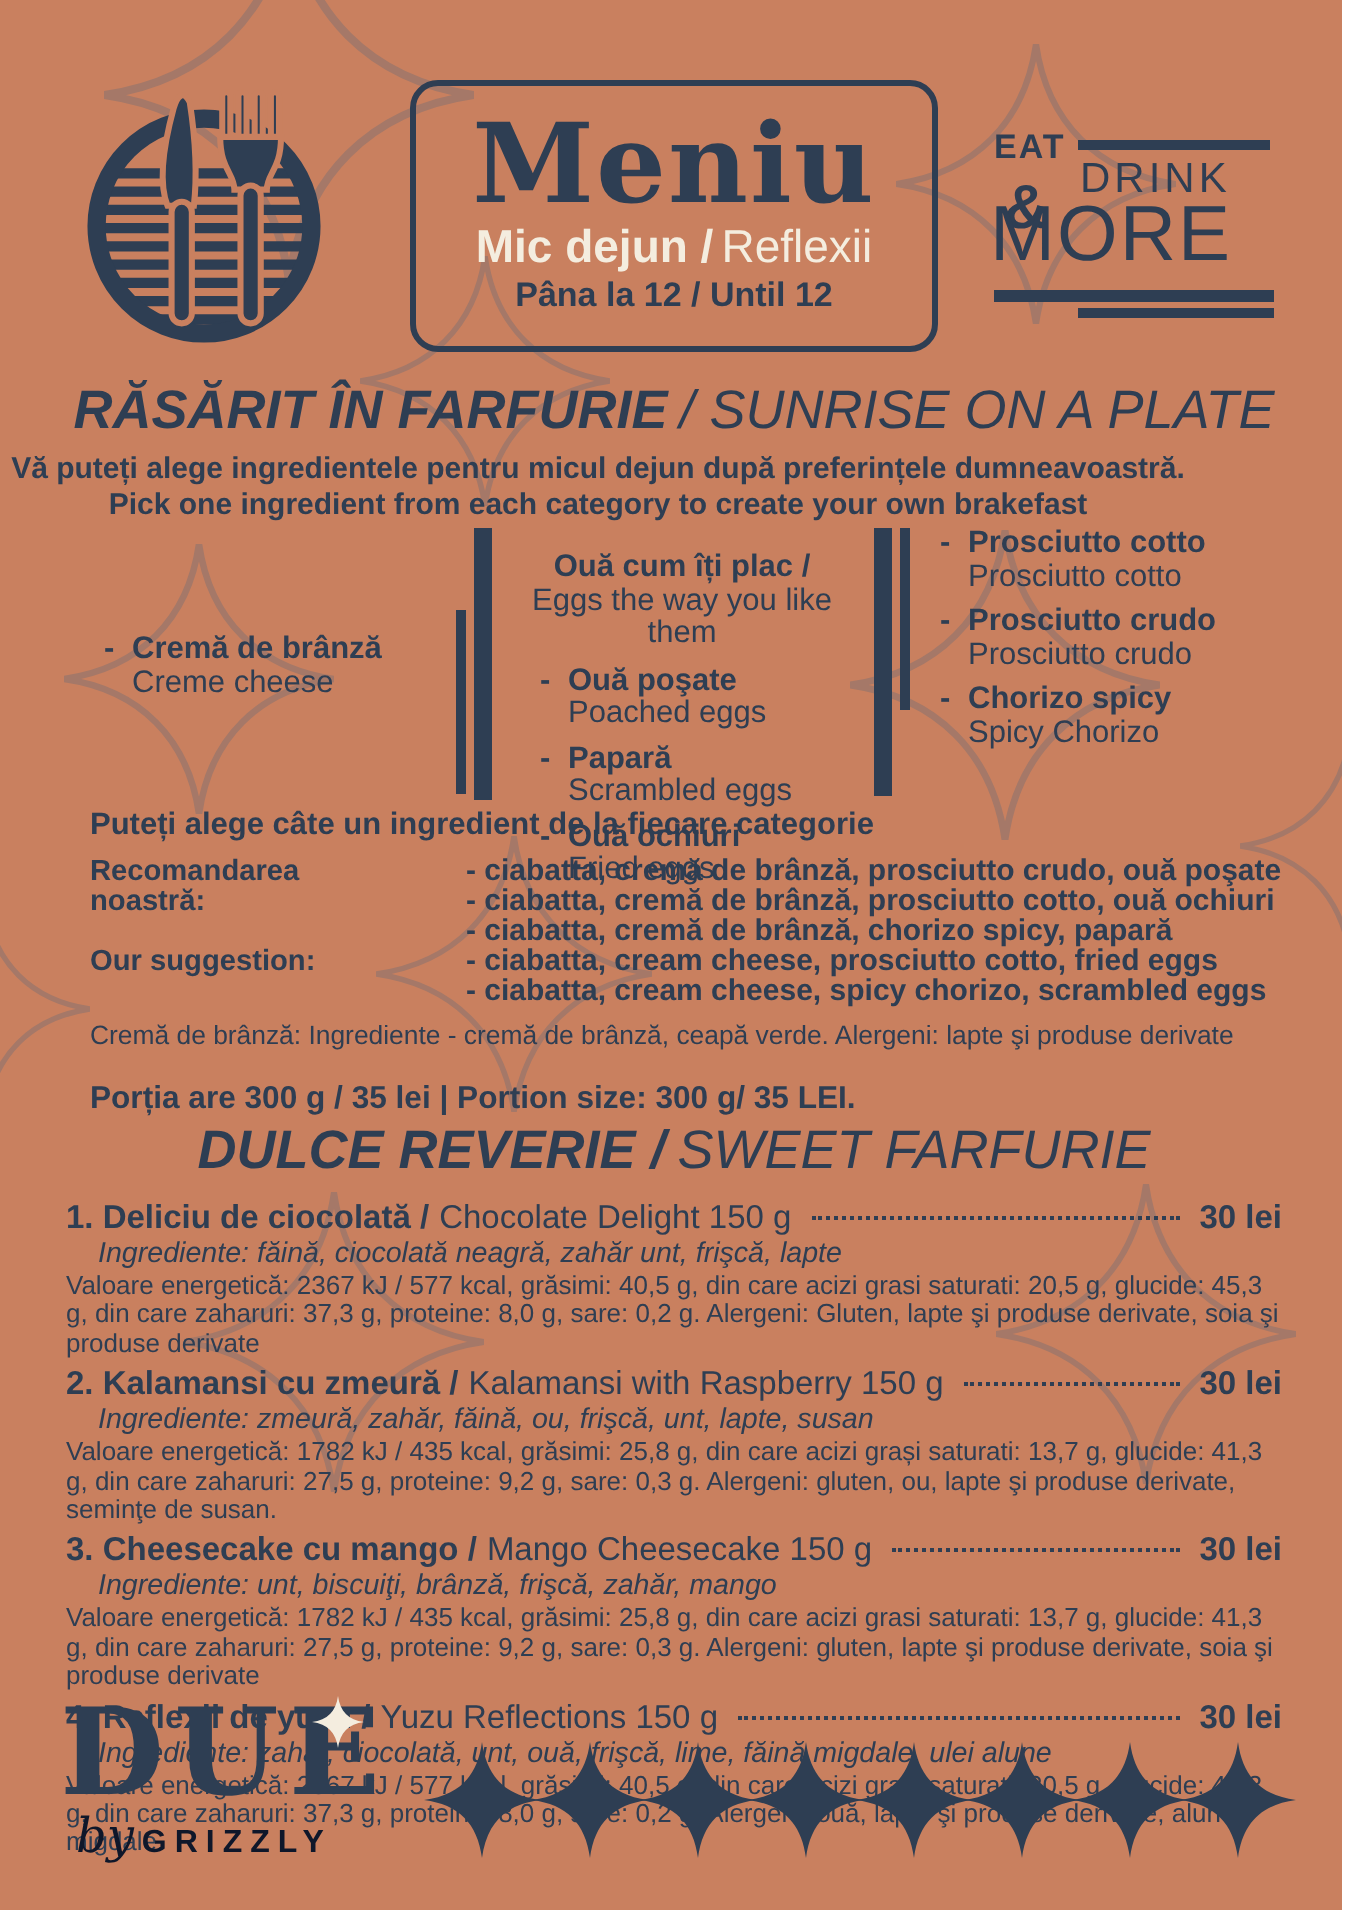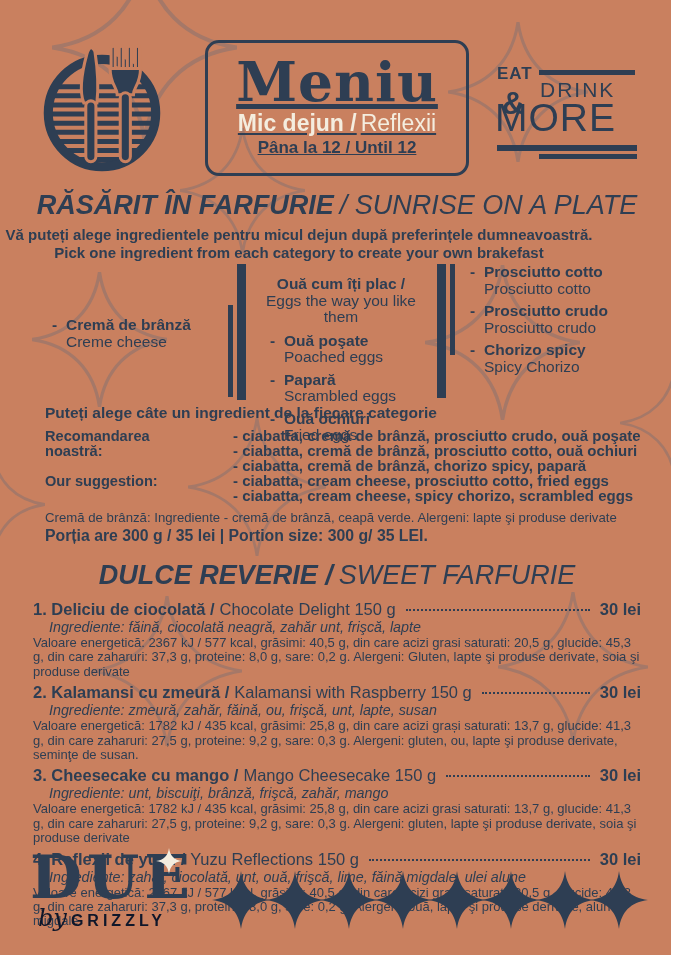--- a/index.html
+++ b/index.html
@@ -15,21 +15,21 @@
   .content{position:relative;z-index:2;}
   .decor{position:absolute;z-index:1;pointer-events:none;}
   .decor svg{display:block;}
   .edge-strip{position:absolute;right:0;top:0;width:3px;height:100%;background:#ffffff;z-index:6;}
 
   
   .logo-plate{position:absolute;left:26px;top:34px;width:152px;height:152px;}
   .menu-box{
     position:absolute;left:205px;top:40px;width:258px;height:130px;
     border:3px solid #2e3e53;border-radius:14px;
-    display:flex;flex-direction:column;align-items:center;justify-content:center;text-decoration:underline;
+    display:flex;flex-direction:column;align-items:center;justify-content:center;
   }
   .menu-title{font-family:"DejaVu Serif","Liberation Serif",serif;font-weight:700;font-size:55px;line-height:56px;letter-spacing:1px;margin-top:-4px;}
   .menu-sub{margin-top:1px;font-size:23px;line-height:25px;color:#f4eddf;white-space:nowrap;}
   .menu-sub .sub-ro{font-weight:700;}
   .menu-sub .sub-en{font-weight:400;margin-left:4px;}
   .menu-hours{margin-top:2px;font-size:17px;font-weight:700;color:#2e3e53;}
 
   .brand{position:absolute;left:497px;top:64px;width:142px;height:100px;color:#2e3e53;}
   .brand div{position:absolute;white-space:nowrap;}
   .brand-eat{left:0;top:0;font-size:17px;font-weight:700;letter-spacing:1px;}
@@ -64,21 +64,21 @@
   .vbar.b1b{left:237px;top:264px;width:9px;height:136px;}
   .vbar.b2a{left:437px;top:264px;width:9px;height:134px;}
   .vbar.b2b{left:450px;top:264px;width:5px;height:91px;}
 
   .mid-block{position:absolute;left:45px;top:404px;width:608px;}
   .note{font-weight:700;font-size:15.5px;margin-bottom:7px;}
   .rec-grid{display:grid;grid-template-columns:148px 1fr;column-gap:0;}
   .rec-label{font-weight:700;font-size:14.6px;line-height:14.9px;}
   .rec-lines{font-size:15px;line-height:14.9px;font-weight:600;margin-left:40px;}
   .fine-print{margin-top:6px;font-size:13.2px;font-weight:400;}
-  .portion{margin-top:2px;font-size:15.8px;font-weight:700;}
+  .portion{margin-top:16px;font-size:15.8px;font-weight:700;}
 
   
   .desserts{position:absolute;left:33px;top:560px;width:608px;}
   .h2{text-align:center;font-style:italic;font-size:27px;line-height:30px;margin-bottom:9px;white-space:nowrap;}
   .h2 .hro{font-weight:800;}
   .h2 .hen{font-weight:400;margin-left:6px;}
   .d-item{margin-bottom:3px;}
   .d-title{display:flex;align-items:baseline;font-size:16.5px;line-height:20px;}
   .d-ro{font-weight:700;white-space:nowrap;}
   .d-en{font-weight:400;margin-left:5px;white-space:nowrap;}

